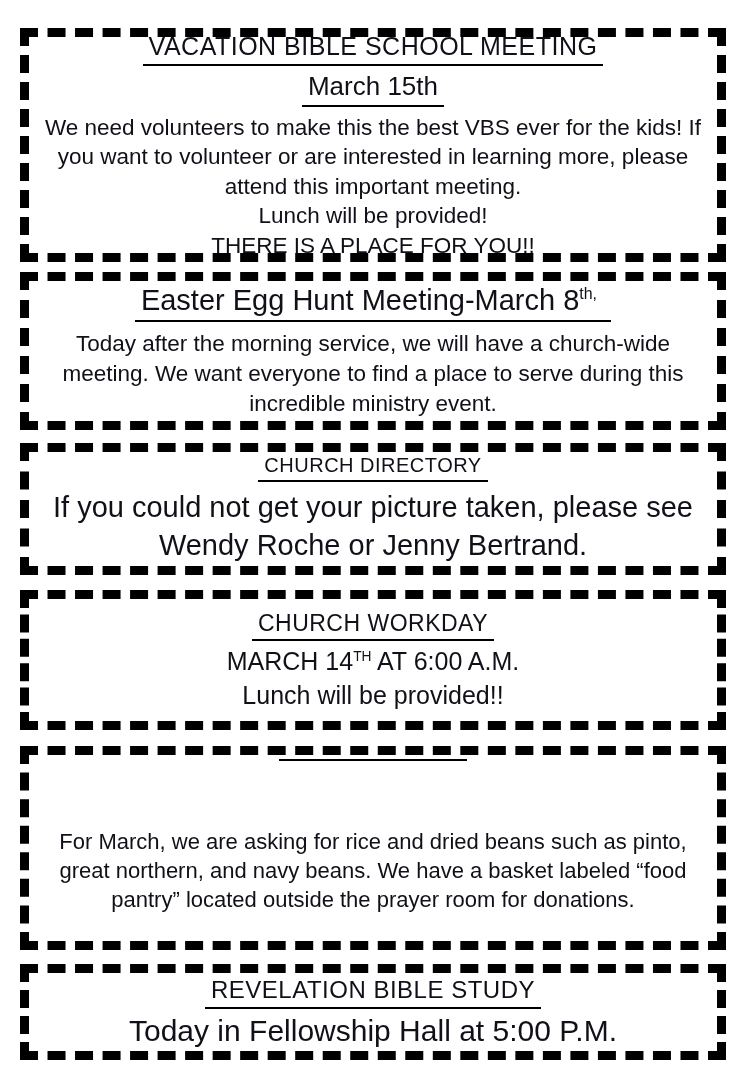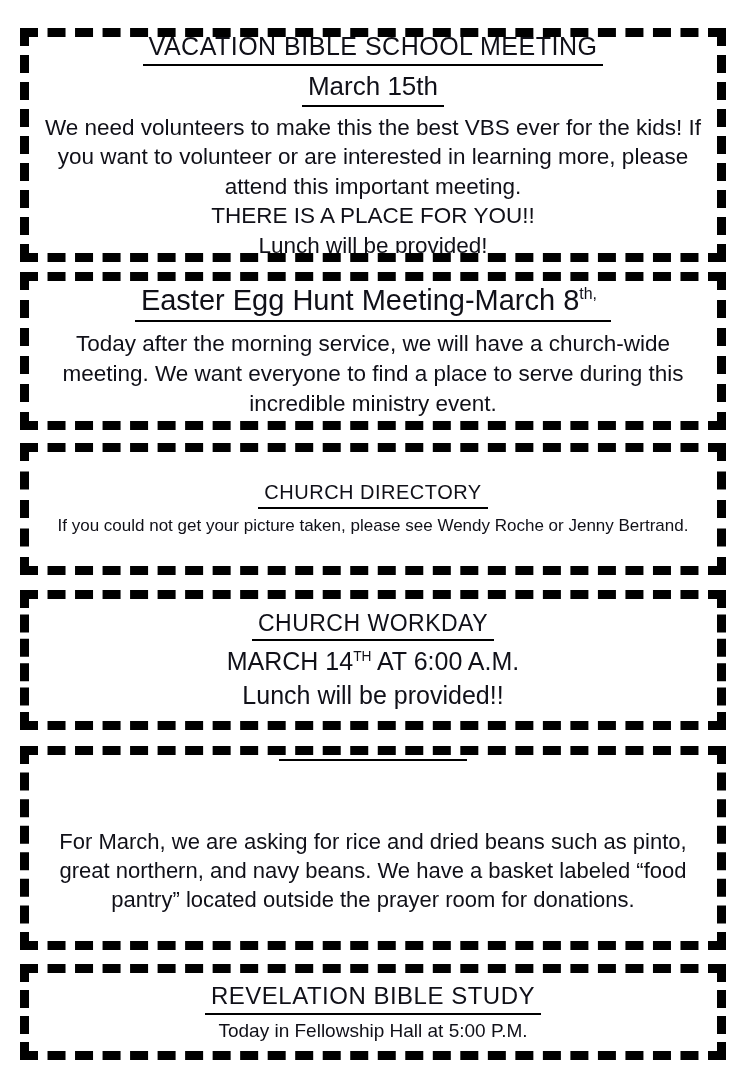--- a/index.html
+++ b/index.html
@@ -51,54 +51,54 @@
   .box-vbs .line     { font-size: 22.5px; line-height: 1.31; }
 
   
   .box-egg { height: 158px; margin-bottom: 13px; }
   .box-egg .title { font-size: 29px; margin: 0 0 7px 0; }
   .box-egg .body  { font-size: 22.5px; line-height: 1.32; }
 
   
   .box-dir { height: 132px; margin-bottom: 15px; }
   .box-dir .title { font-size: 20px; letter-spacing: 0.5px; margin: 0 0 6px 0; }
-  .box-dir .body  { font-size: 17px; line-height: 1.32; }
+  .box-dir .body  { font-size: 29px; line-height: 1.32; }
 
   
   .box-work { height: 140px; margin-bottom: 16px; }
   .box-work .title { font-size: 23px; letter-spacing: 0.5px; margin: 0 0 6px 0; }
   .box-work .date  { font-size: 25px; margin: 0 0 5px 0; }
   .box-work .line  { font-size: 25px; }
 
   
   .box-pantry { height: 204px; margin-bottom: 14px; gap: 24px; }
   .box-pantry .title { font-size: 24px; letter-spacing: 0.5px; margin: 0 0 4px 0; }
   .box-pantry .body  { font-size: 22px; line-height: 1.31; margin-top: 39px; }
   .box-pantry .line  { font-size: 22px; line-height: 1.31; }
 
   
   .box-rev { height: 96px; }
   .box-rev .title { font-size: 24px; letter-spacing: 0.5px; margin: 0 0 5px 0; }
-  .box-rev .body  { font-size: 19px; }
+  .box-rev .body  { font-size: 30px; }
 </style>
 </head>
 <body>
 
 <div class="page">
 
   <section class="box box-vbs">
     <p class="title">
       <span class="u">VACATION BIBLE SCHOOL MEETING</span>
     </p>
     <p class="subtitle">
       <span class="u">March 15th</span>
     </p>
     <p class="body">We need volunteers to make this the best VBS ever for the kids!  If you want to volunteer or are interested in learning more, please attend this important meeting.</p>
+    <p class="line">Lunch will be provided!</p>
     <p class="line">THERE IS A PLACE FOR YOU!!</p>
-    <p class="line">Lunch will be provided!</p>
   </section>
 
   <section class="box box-egg">
     <p class="title">
       <span class="u"><span>Easter Egg Hunt Meeting-March 8</span><sup class="sp">th,</sup>&nbsp;</span>
     </p>
     <p class="body">Today after the morning service, we will have a church-wide meeting. We want everyone to find a place to serve during this incredible ministry event.</p>
   </section>
 
   <section class="box box-dir">

